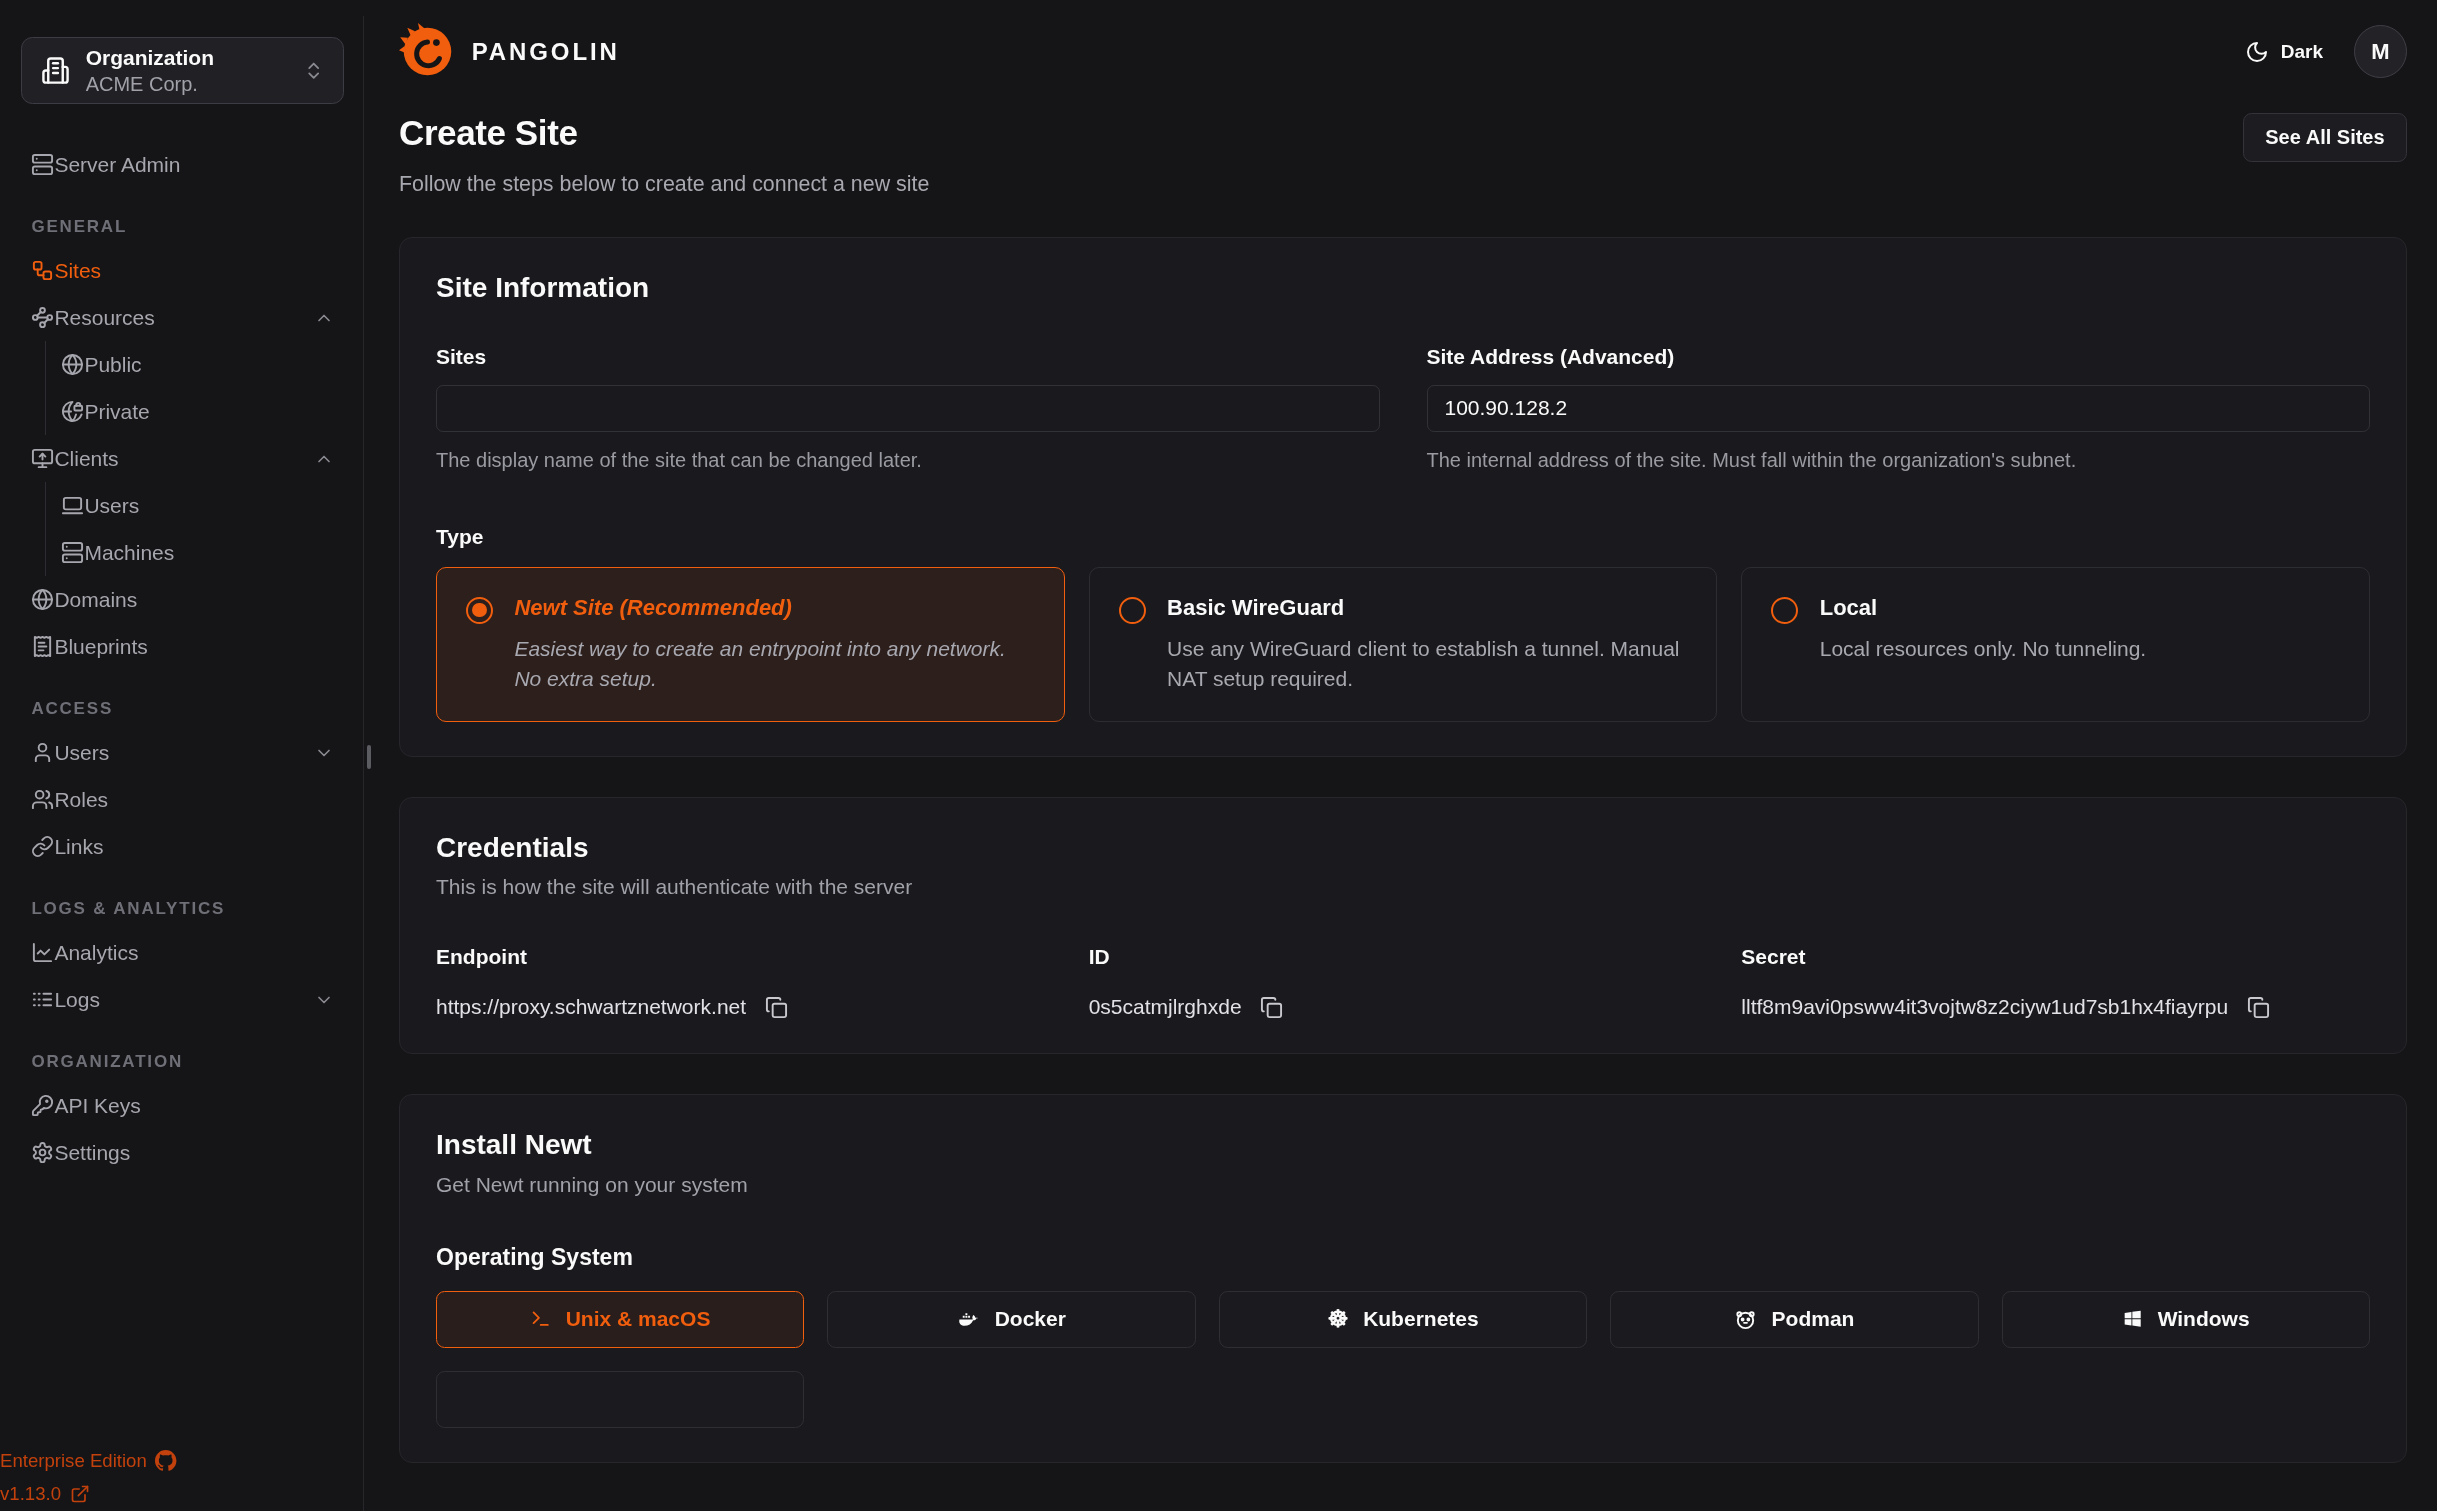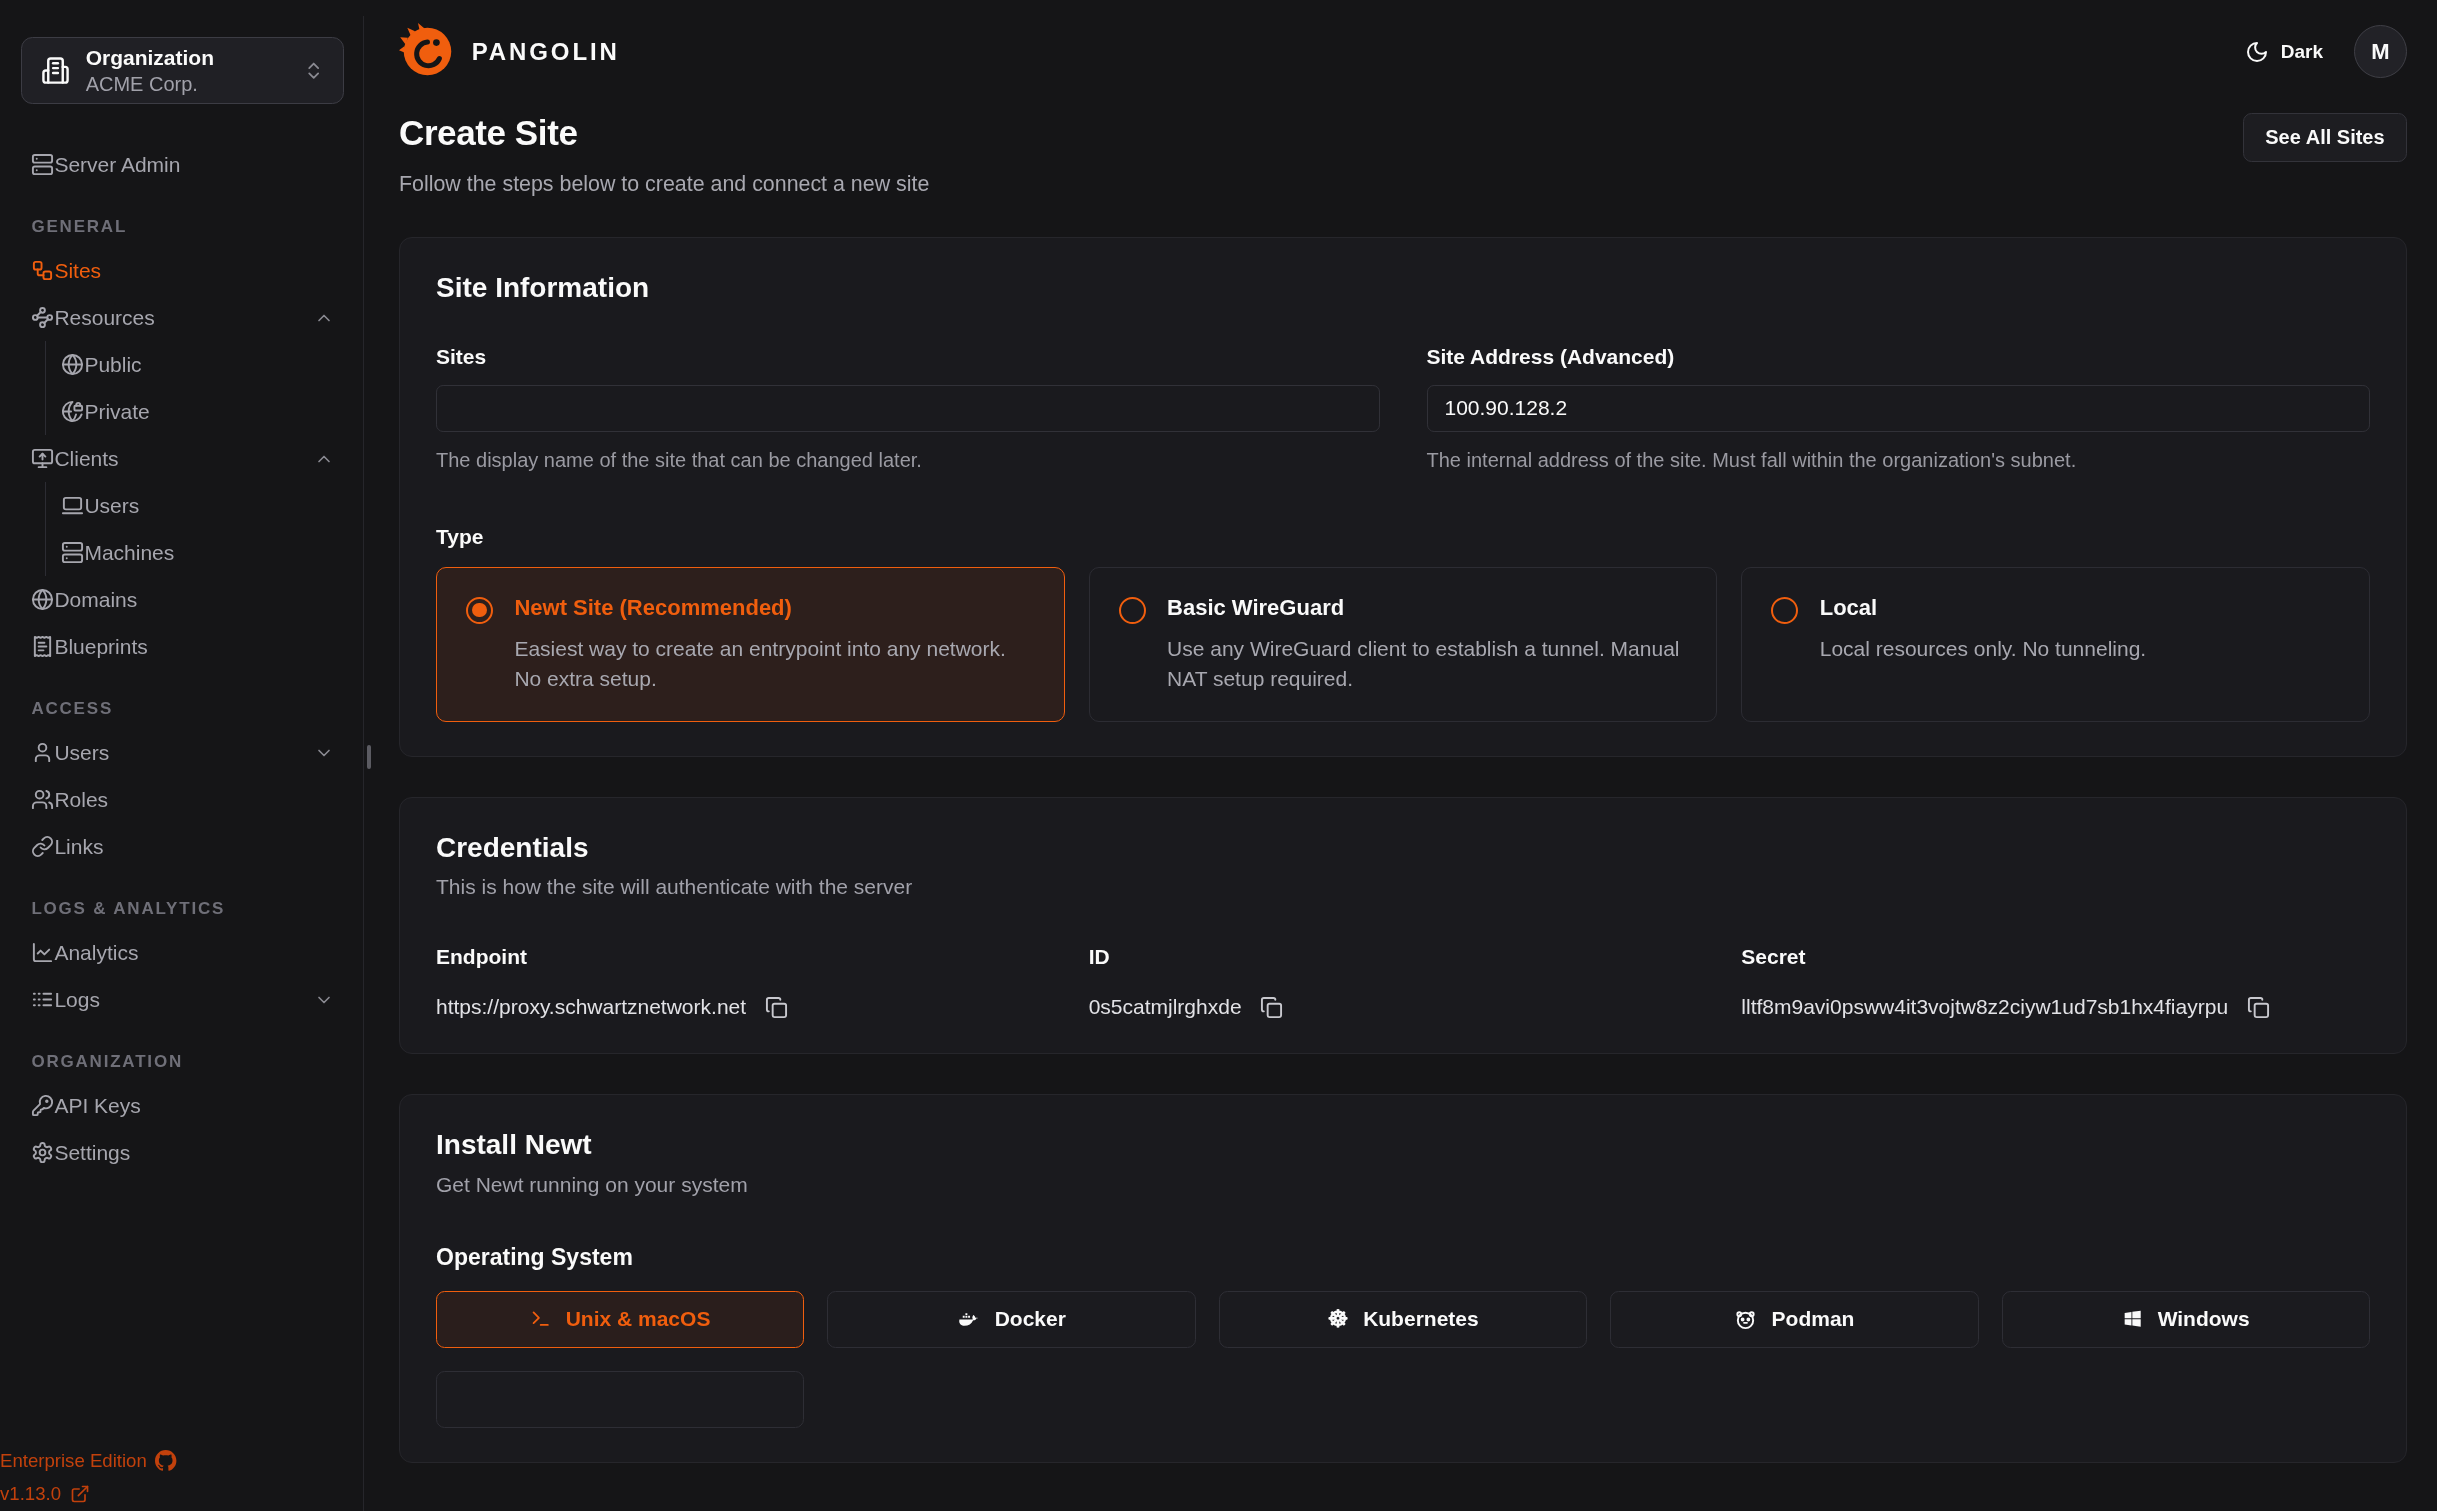--- a/index.html
+++ b/index.html
@@ -93,21 +93,21 @@
     font-family:"Liberation Sans","DejaVu Sans",sans-serif; outline:none;
   }
   .hint { margin-top:17px; font-size:20px; color:#9a9aa2; }
 
   .type-label { margin-top:53px; font-size:21px; font-weight:600; }
   .radio-row { display:grid; grid-template-columns:1fr 1fr 1fr; gap:24px; margin-top:18.6px; }
   .radio-card {
     border:1.4px solid #2c2c33; border-radius:10px; padding:27px 29px;
     display:flex; gap:21.4px; cursor:pointer; min-height:137px;
   }
-  .radio-card.selected { border-color:#f05e0e; background:rgba(240,94,14,0.09); }
+  .radio-card.selected { border-color:#f05e0e; background:rgba(240,94,14,0.09);font-style:italic; }
   .radio-dot { width:27px; height:27px; flex:none; border:2.1px solid #f05e0e; border-radius:50%; margin-top:1.4px; }
   .radio-dot.checked::after { content:""; display:block; width:14.3px; height:14.3px; margin:4.3px 0 0 4.3px; background:#f05e0e; border-radius:50%; }
   .radio-title { font-size:22px; font-weight:600; }
   .radio-card.selected .radio-title { color:#f05e0e; }
   .radio-desc { margin-top:13px; font-size:21px; line-height:1.42; color:#a8a8b0; }
 
   .cred-grid { display:grid; grid-template-columns:1fr 1fr 1fr; gap:24px; margin-top:46px; }
   .cred-value { margin-top:26px; display:flex; align-items:center; gap:18.6px; font-size:21px; color:#e2e2e6; }
   .copy-btn { color:#c8c8ce; cursor:pointer; background:none; border:none; padding:0; }
 

